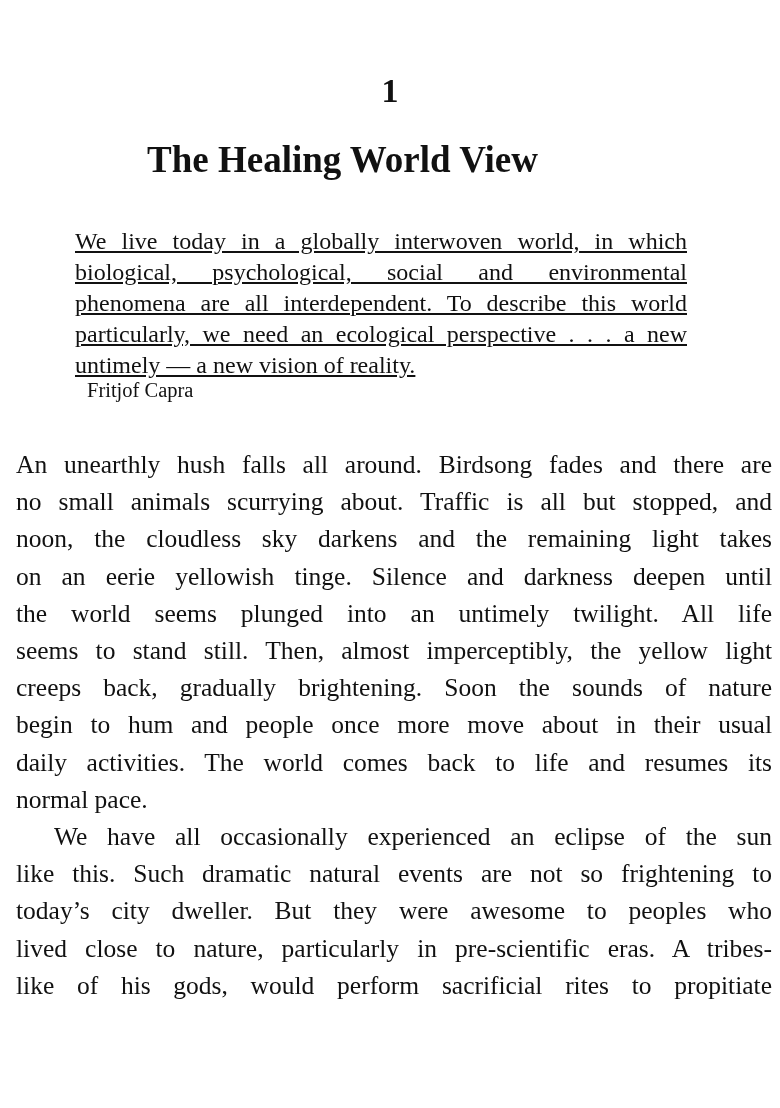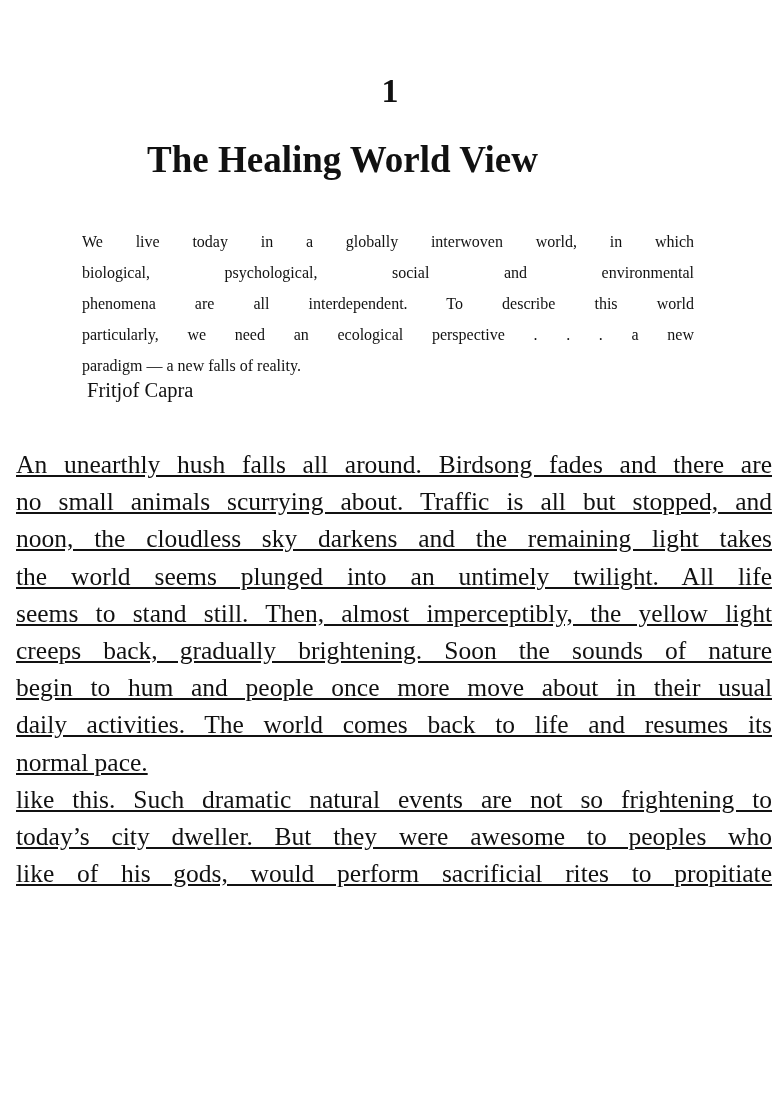--- a/index.html
+++ b/index.html
@@ -1,54 +1,57 @@
 <!DOCTYPE html>
 <html><head>
   <meta charset="utf-8">
   <style>
     html, body { margin: 0; padding: 0; background: #ffffff; }
     body { width: 780px; height: 1108px; position: relative; overflow: hidden; color: #111; font-family: "Liberation Serif", "DejaVu Serif", serif; }
     .chapter-num { position: absolute; top: 72px; left: 0; width: 780px; text-align: center; font-size: 34px; font-weight: bold; }
     .chapter-title { position: absolute; top: 138px; left: 16px; width: 653px; text-align: center; font-size: 37px; font-weight: bold; }
-    .epigraph { position: absolute; top: 226px; left: 82px; width: 612px; font-size: 16px; line-height: 31px; }
+    .epigraph { position: absolute; top: 226px; left: 75px; width: 612px; font-size: 24px; line-height: 31px; text-decoration: underline; }
     .epi-line { display: block; white-space: nowrap; text-align: justify; text-align-last: justify; }
     .epi-line.last { text-align-last: left; }
     .attribution { position: absolute; top: 379px; left: 87px; width: 612px; font-size: 20.5px; }
     .body-text { position: absolute; top: 446px; left: 16px; width: 756px; font-size: 25.5px; line-height: 37.2px; }
-    .line { display: block; white-space: nowrap; text-align: justify; text-align-last: justify; text-decoration: underline; }
+    .line { display: block; white-space: nowrap; text-align: justify; text-align-last: justify; }
     .line.last { text-align-last: left; }
     .line.indent { padding-left: 38px; }
   </style>
 </head>
 <body>
 
 <div>
   <div class="chapter-num">1</div>
   <div class="chapter-title">The Healing World View</div>
 
   <div class="epigraph">
     <span class="epi-line">We live today in a globally interwoven world, in which</span>
     <span class="epi-line">biological, psychological, social and environmental</span>
     <span class="epi-line">phenomena are all interdependent. To describe this world</span>
     <span class="epi-line">particularly, we need an ecological perspective . . . a new</span>
-    <span class="epi-line last">paradigm — a new falls of reality.</span>
+    <span class="epi-line last">untimely — a new vision of reality.</span>
   </div>
   <div class="attribution">Fritjof Capra</div>
 
   <div class="body-text">
     <div>
       <span class="line">An unearthly hush falls all around. Birdsong fades and there are</span>
       <span class="line">no small animals scurrying about. Traffic is all but stopped, and</span>
       <span class="line">noon, the cloudless sky darkens and the remaining light takes</span>
+      <span class="line">on an eerie yellowish tinge. Silence and darkness deepen until</span>
       <span class="line">the world seems plunged into an untimely twilight. All life</span>
       <span class="line">seems to stand still. Then, almost imperceptibly, the yellow light</span>
       <span class="line">creeps back, gradually brightening. Soon the sounds of nature</span>
       <span class="line">begin to hum and people once more move about in their usual</span>
       <span class="line">daily activities. The world comes back to life and resumes its</span>
       <span class="line last">normal pace.</span>
     </div>
     <div>
+      <span class="line indent">We have all occasionally experienced an eclipse of the sun</span>
       <span class="line">like this. Such dramatic natural events are not so frightening to</span>
       <span class="line">today’s city dweller. But they were awesome to peoples who</span>
+      <span class="line">lived close to nature, particularly in pre-scientific eras. A tribes-</span>
       <span class="line">like of his gods, would perform sacrificial rites to propitiate</span>
     </div>
   </div>
 </div>
 
 </body></html>

